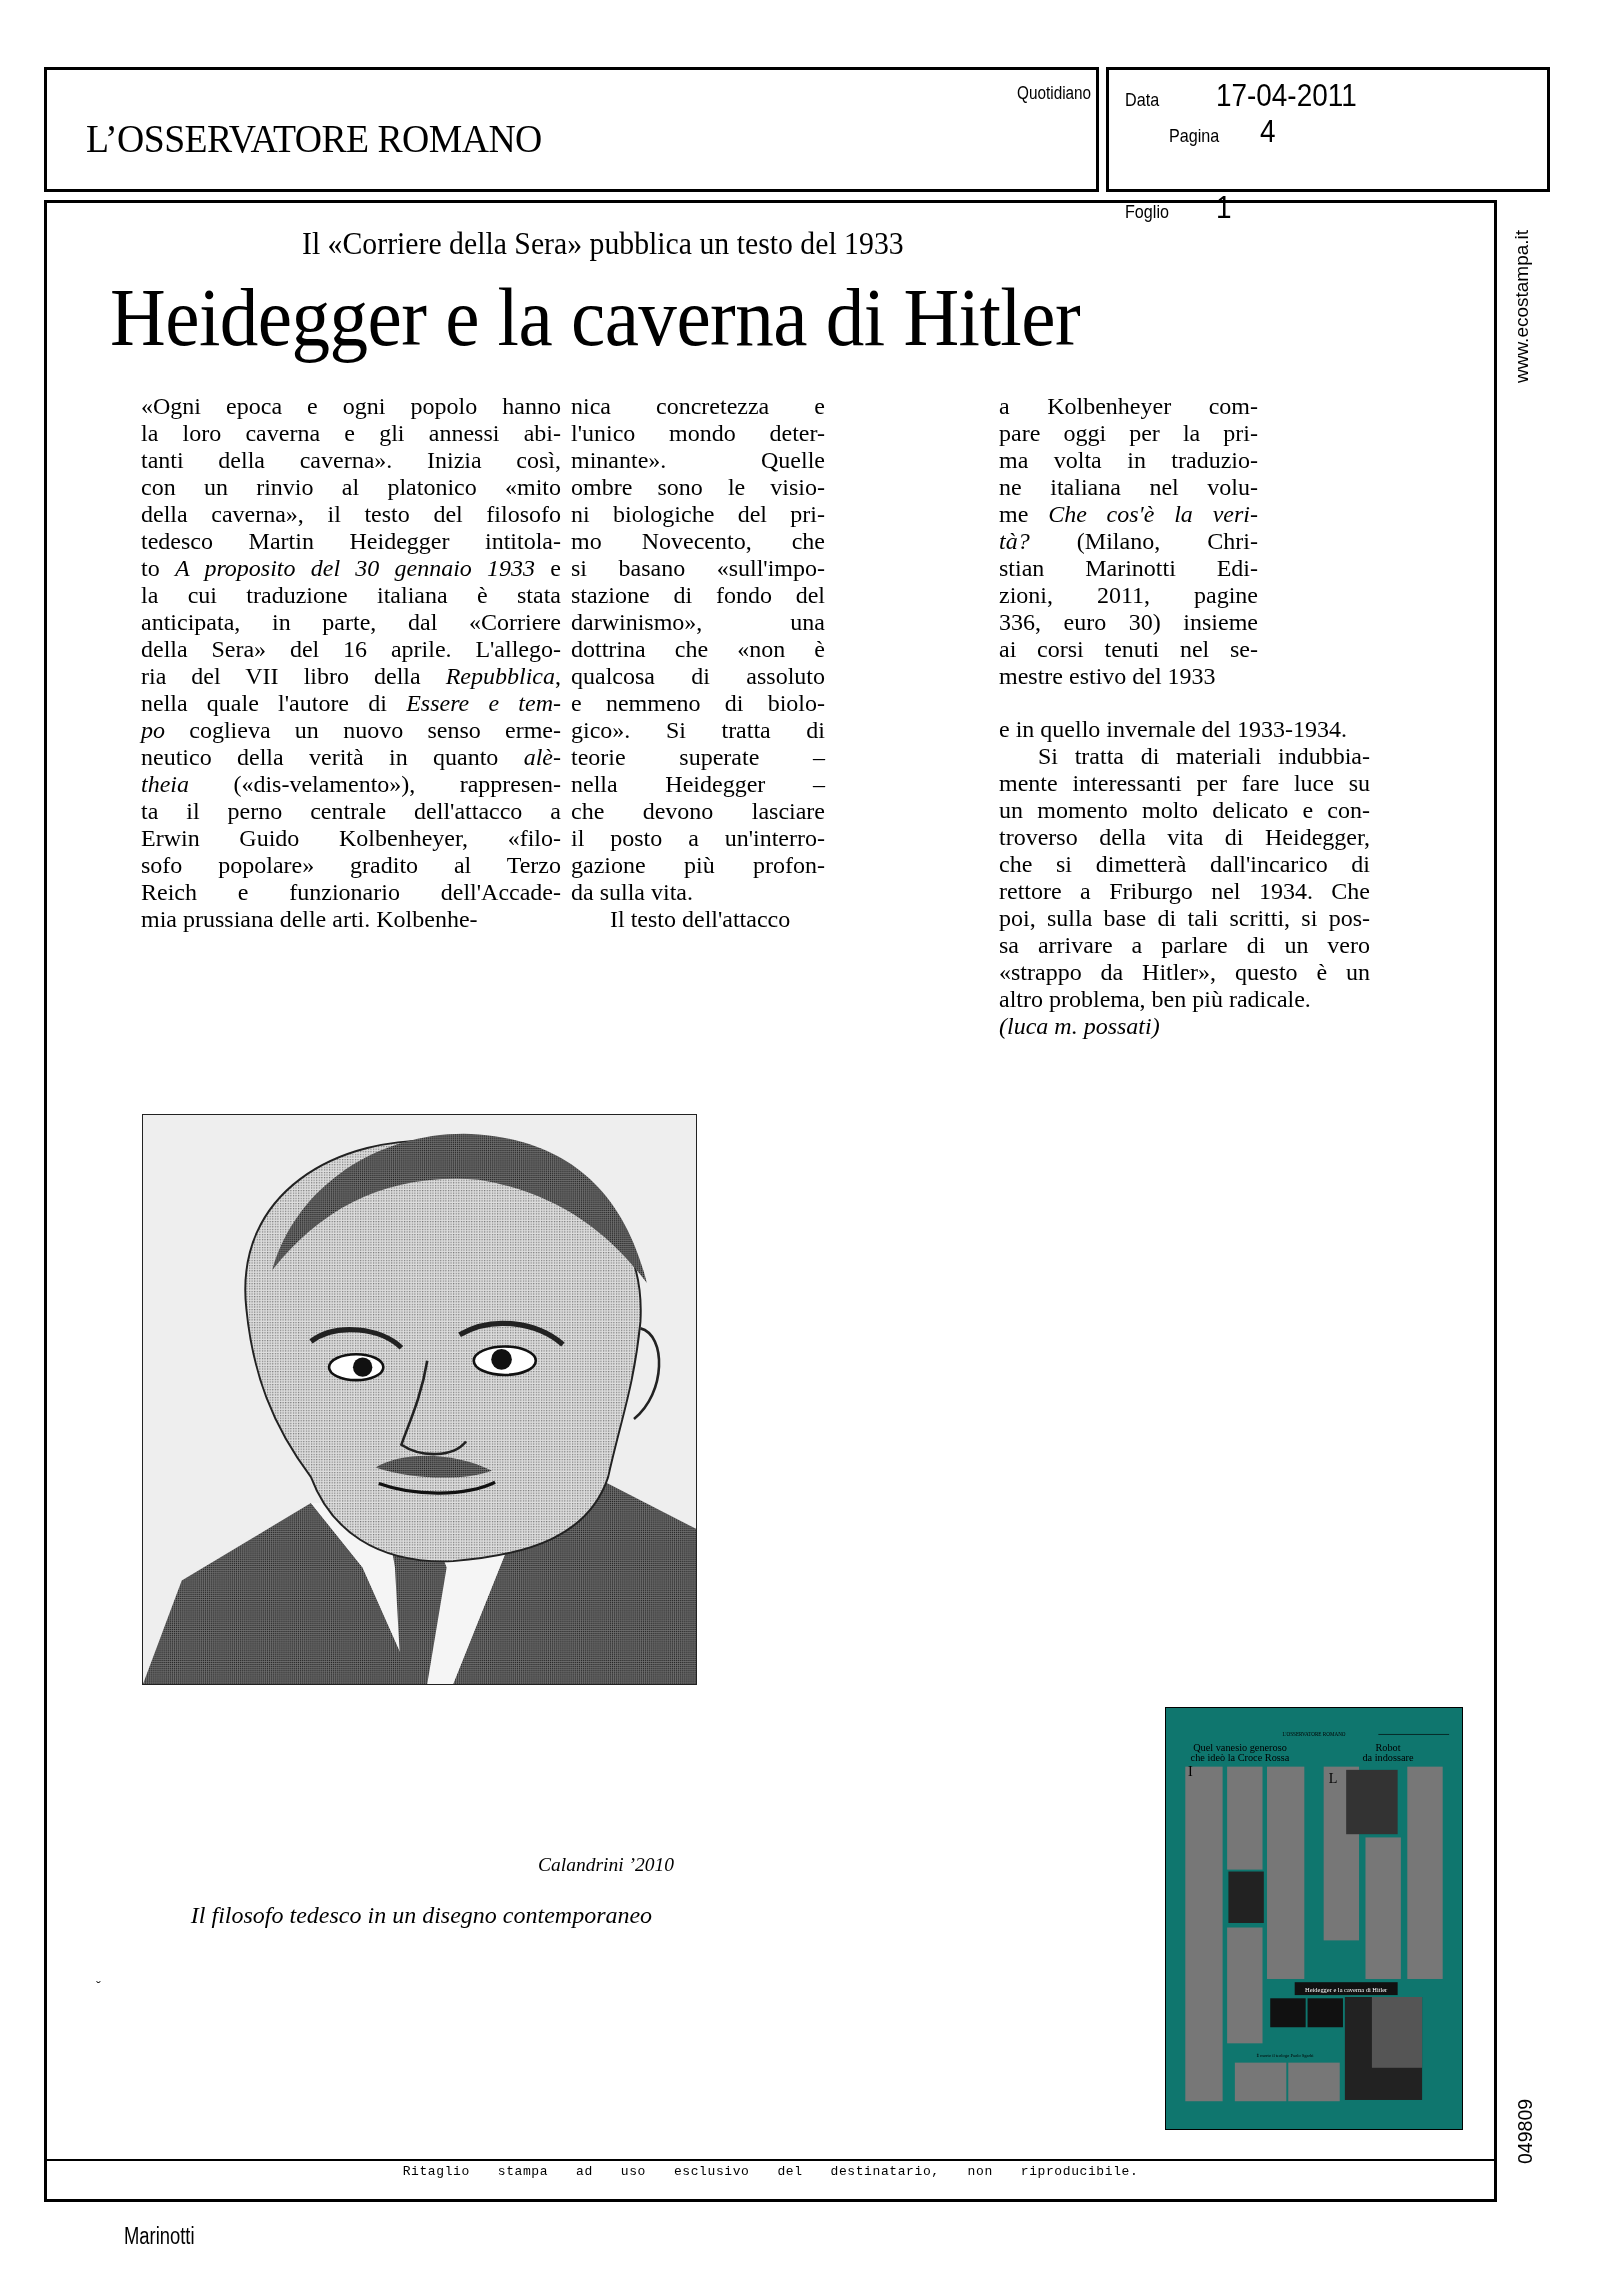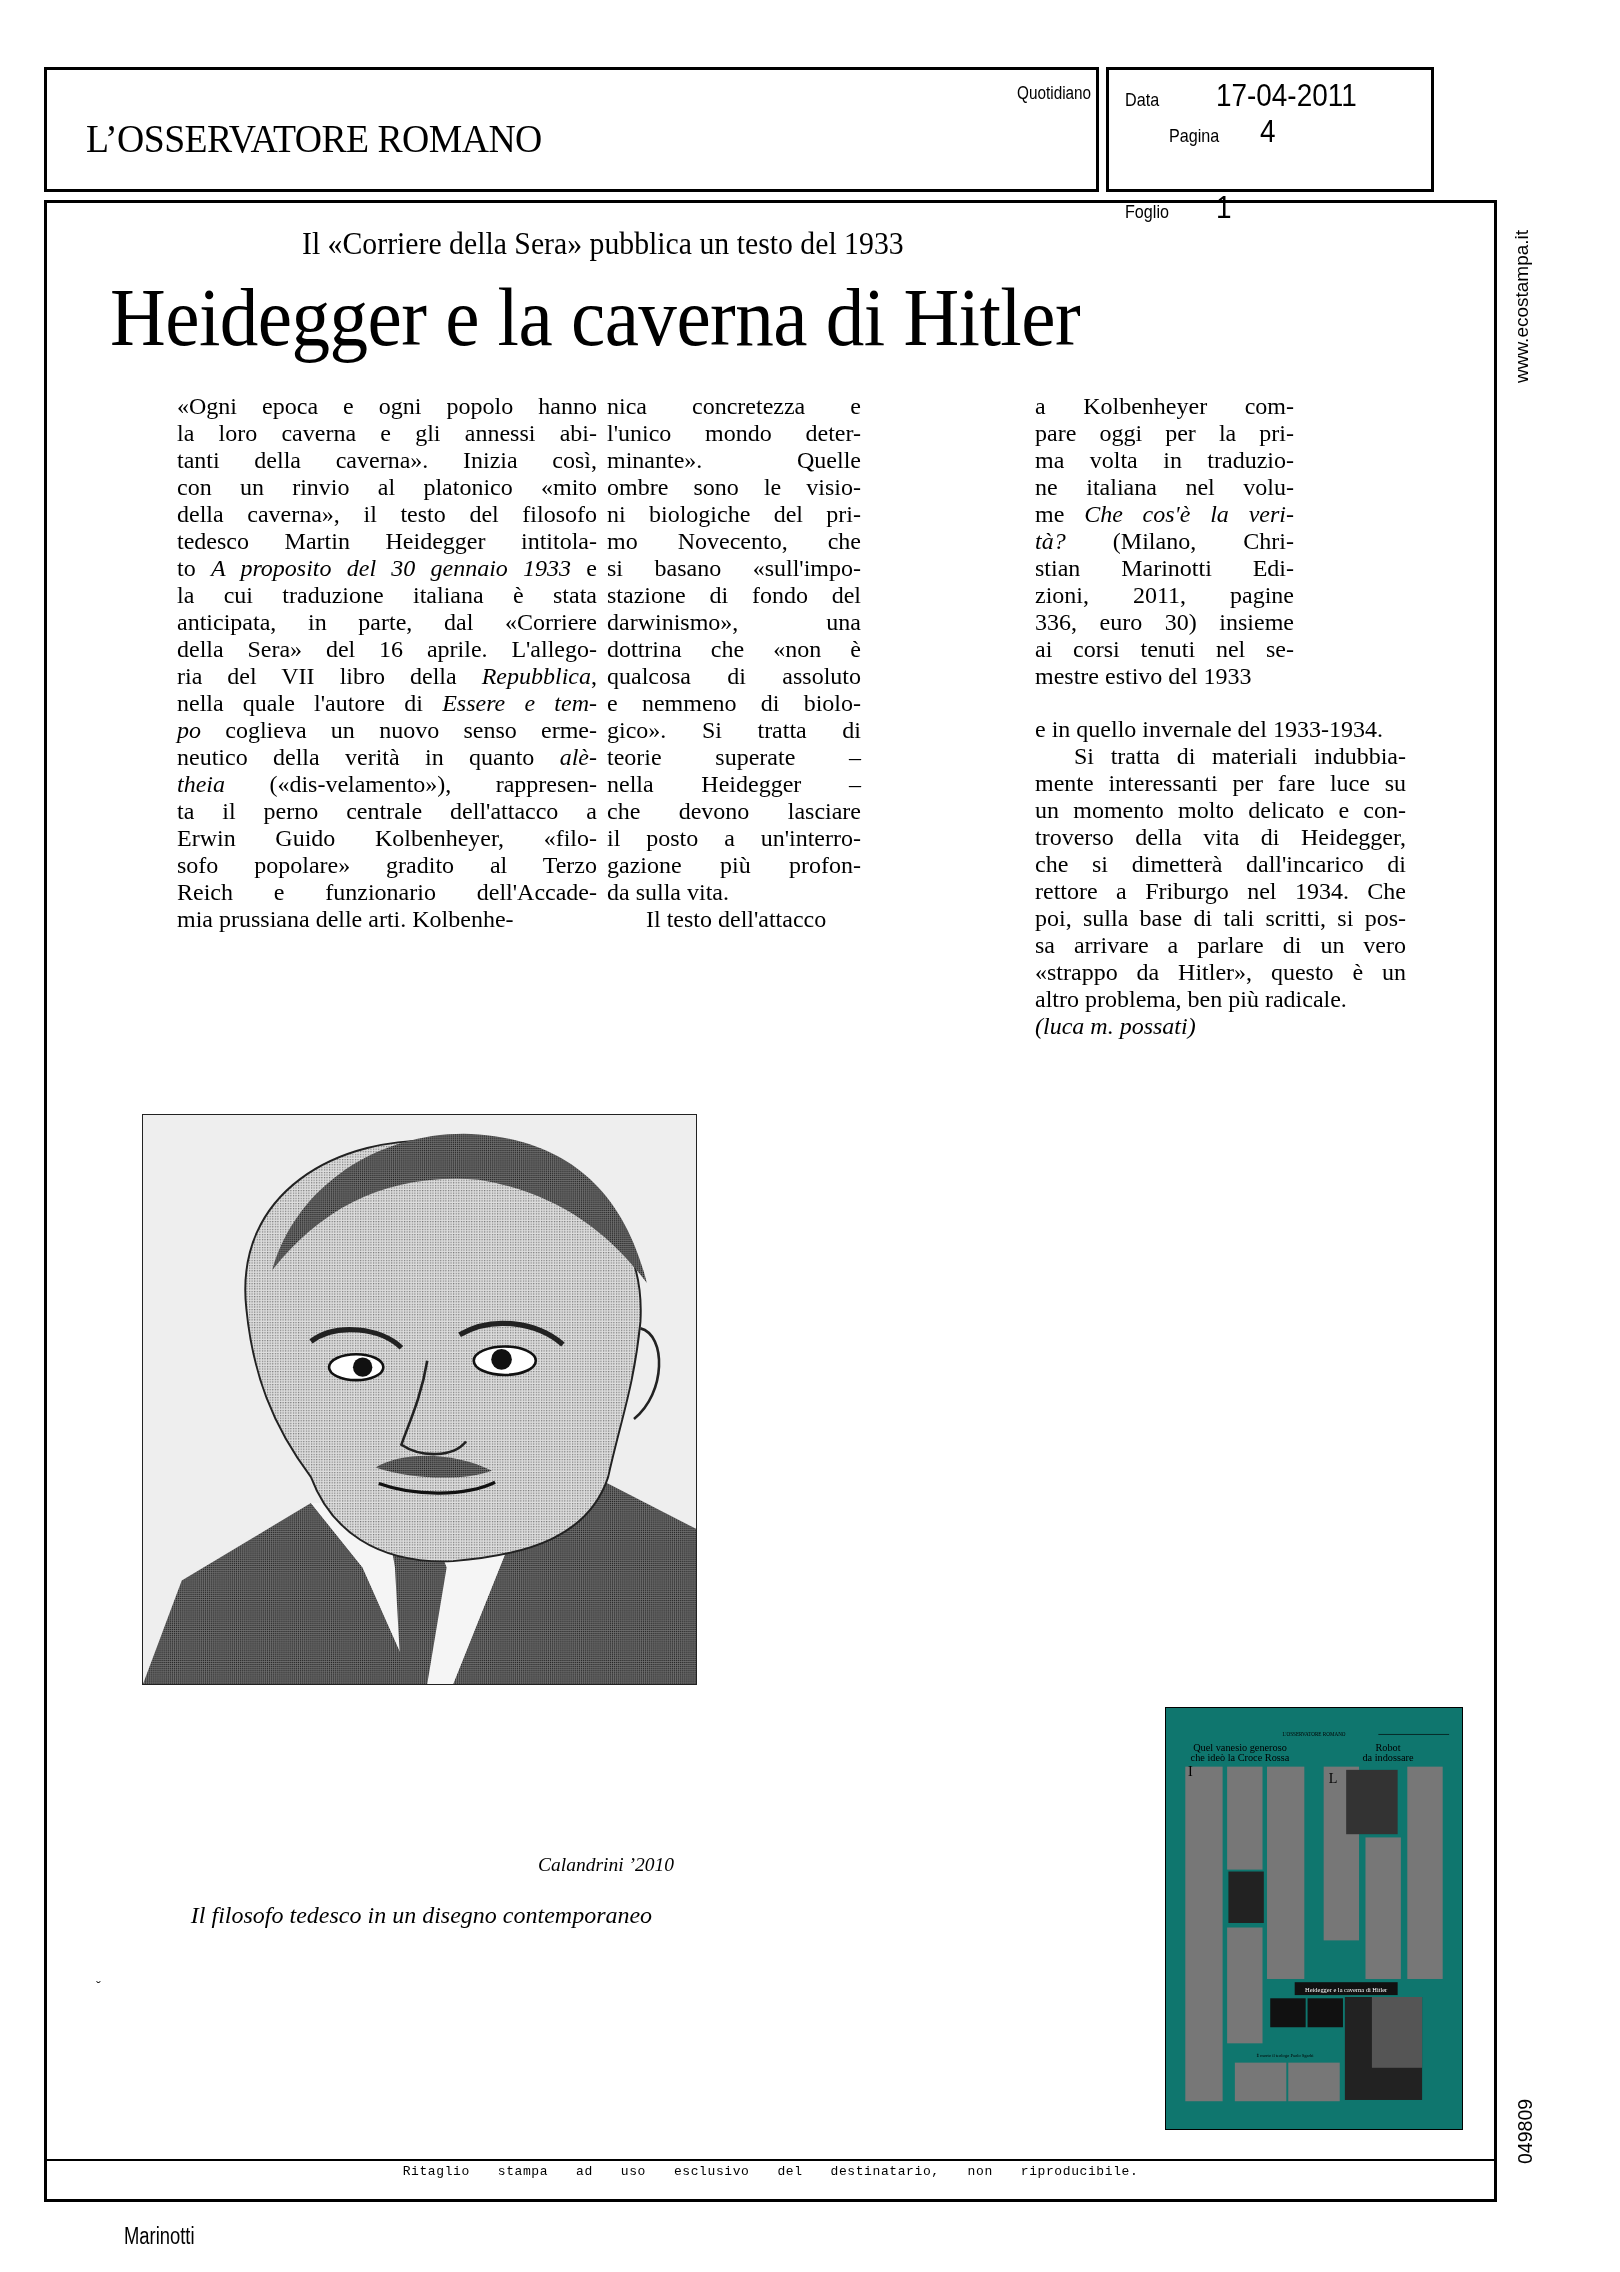--- a/index.html
+++ b/index.html
@@ -4,21 +4,21 @@
 <style>
   html, body { margin: 0; padding: 0; background: #ffffff; }
   body { width: 1621px; height: 2273px; position: relative; overflow: hidden; color: #000; }
 
   
   .hdr-left {
     position: absolute; left: 44px; top: 67px; width: 1055px; height: 125px;
     border: 3.2px solid #000; box-sizing: border-box;
   }
   .hdr-right {
-    position: absolute; left: 1106px; top: 67px; width: 328px; height: 125px;
+    position: absolute; left: 1106px; top: 67px; width: 444px; height: 125px;
     border: 3.2px solid #000; box-sizing: border-box;
   }
   .masthead {
     position: absolute; left: 39px; top: 44px;
     font-family: "Liberation Serif", serif; font-size: 41px; letter-spacing: -0.6px;
     transform: scaleX(0.92); transform-origin: left center;
   }
   .type-label {
     position: absolute; right: 5.2px; top: 13px;
     font-family: "Liberation Sans", sans-serif; font-size: 18px;
@@ -66,21 +66,21 @@
     font-family: "Liberation Serif", serif; font-size: 31px;
     transform: scaleX(0.96); transform-origin: left center; white-space: nowrap;
   }
   .headline {
     position: absolute; left: 110px; top: 269px;
     font-family: "Liberation Serif", serif; font-size: 83px; white-space: nowrap;
     transform: scaleX(0.93); transform-origin: left center; letter-spacing: -0.6px;
   }
   .col {
     position: absolute; font-family: "Liberation Serif", serif; font-size: 24px;
-    line-height: 27px; text-align: justify; hyphens: manual; margin-left: 36px;
+    line-height: 27px; text-align: justify; hyphens: manual;
   }
   .col .indent { text-indent: 39px; }
   .col .line { display: block; text-align-last: justify; white-space: nowrap; }
   .col .line.last { text-align-last: left; }
   .col-1 { left: 141px; top: 393px; width: 420px; }
   .col-2 { left: 571px; top: 393px; width: 428px; }
   .col-3 { left: 999px; top: 393px; width: 259px; }
   .col-3b { left: 999px; top: 717px; width: 415px; }
   .col em { }
 

